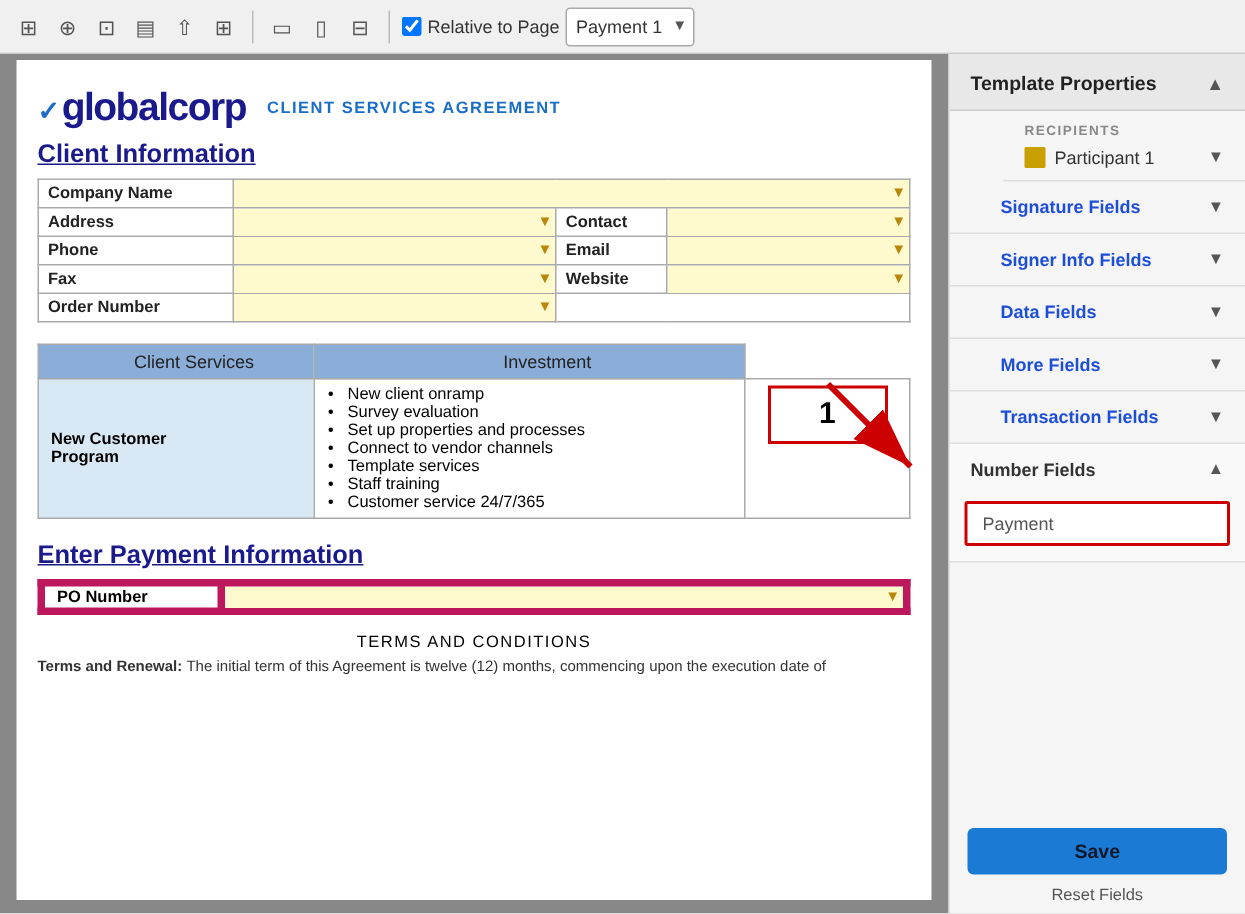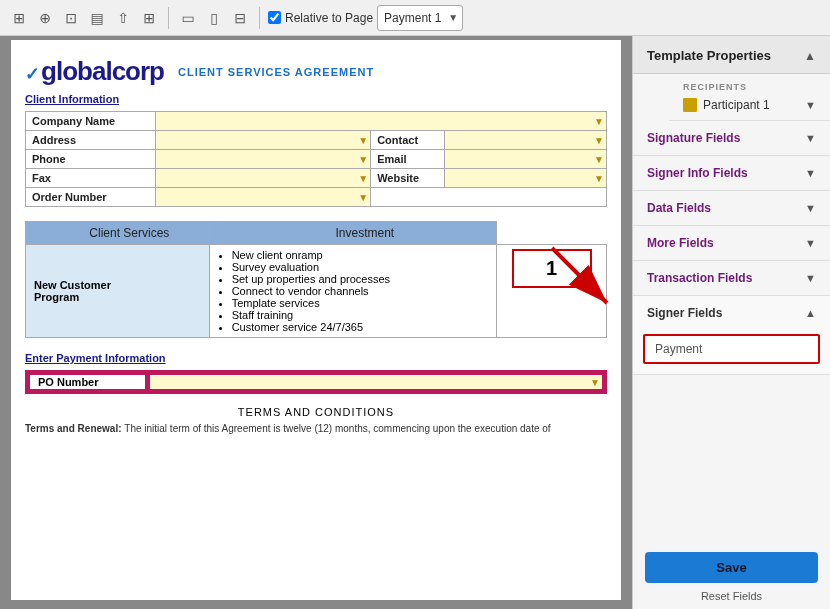--- a/index.html
+++ b/index.html
@@ -86,21 +86,21 @@
     .logo-tagline {
       font-size: 11px;
       color: #1a6ec8;
       font-weight: bold;
       margin-left: 14px;
       letter-spacing: 1px;
     }
 
     
     .section-heading {
-      font-size: 11px;
+      font-size: 17px;
       font-weight: bold;
       color: #1a1a8c;
       text-decoration: underline;
       margin-bottom: 6px;
     }
 
     
     .form-table {
       width: 100%;
       border-collapse: collapse;
@@ -293,21 +293,22 @@
       border-bottom: 1px solid #ddd;
       padding: 10px 14px;
       display: flex;
       justify-content: space-between;
       align-items: center;
       cursor: pointer;
     }
     .panel-section-label {
       font-size: 12px;
       font-weight: bold;
-      color: #701a75;
+      color: #1d4ed8;
+      margin-left: 20px;
     }
     .panel-section-chevron { color: #555; font-size: 11px; }
 
     
     .payment-fields-section {
       border-bottom: 1px solid #ddd;
       background: #f9f9f9;
     }
     .payment-fields-header {
       padding: 10px 14px;
@@ -562,21 +563,21 @@
       <span class="panel-section-chevron">▼</span>
     </div>
 
     <div class="panel-section">
       <span class="panel-section-label">Transaction Fields</span>
       <span class="panel-section-chevron">▼</span>
     </div>
 
     <div class="payment-fields-section">
       <div class="payment-fields-header">
-        <span class="payment-fields-label">Signer Fields</span>
+        <span class="payment-fields-label">Number Fields</span>
         <span class="payment-fields-chevron">▲</span>
       </div>
       <div class="payment-field-item">
         <span>Payment</span>
       </div>
     </div>
 
     <div class="panel-footer">
       <button class="save-button">Save</button>
       <button class="reset-button">Reset Fields</button>

